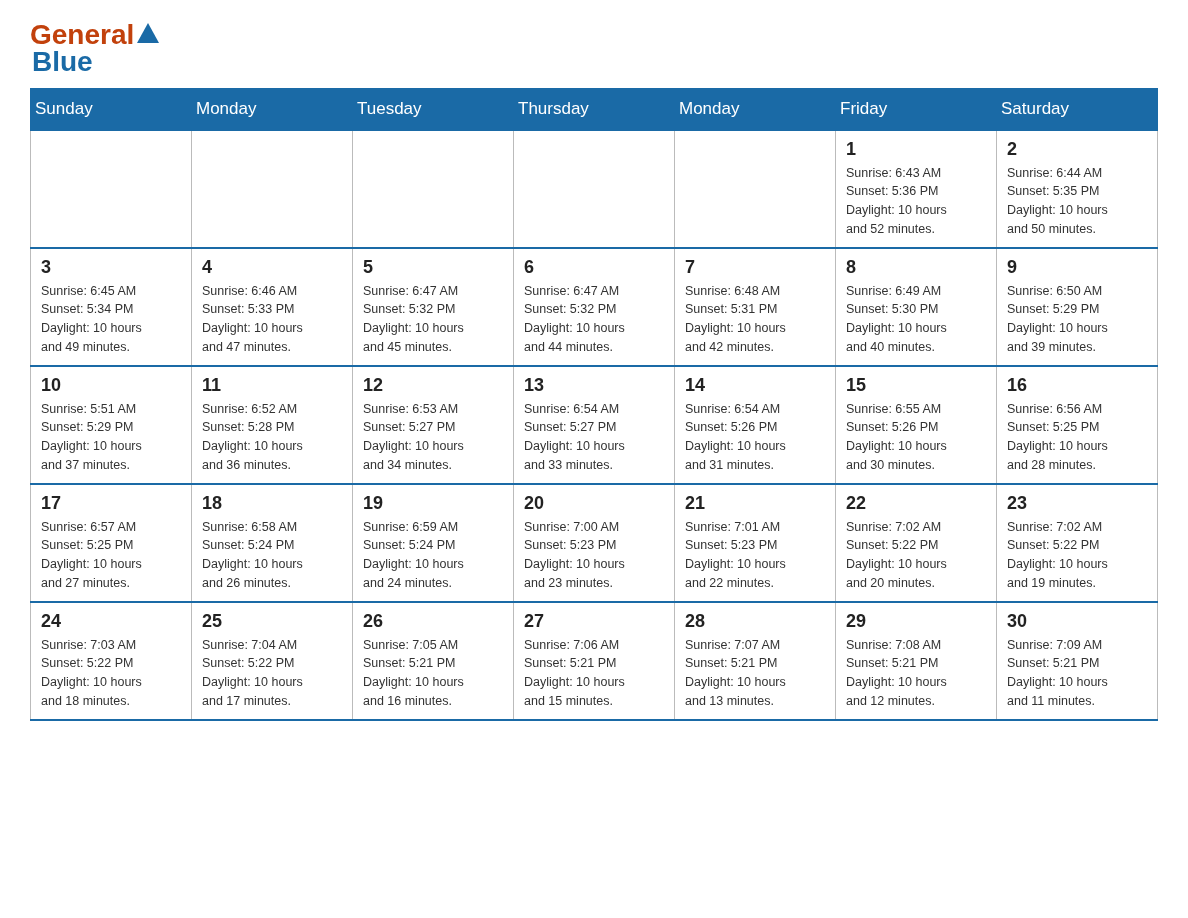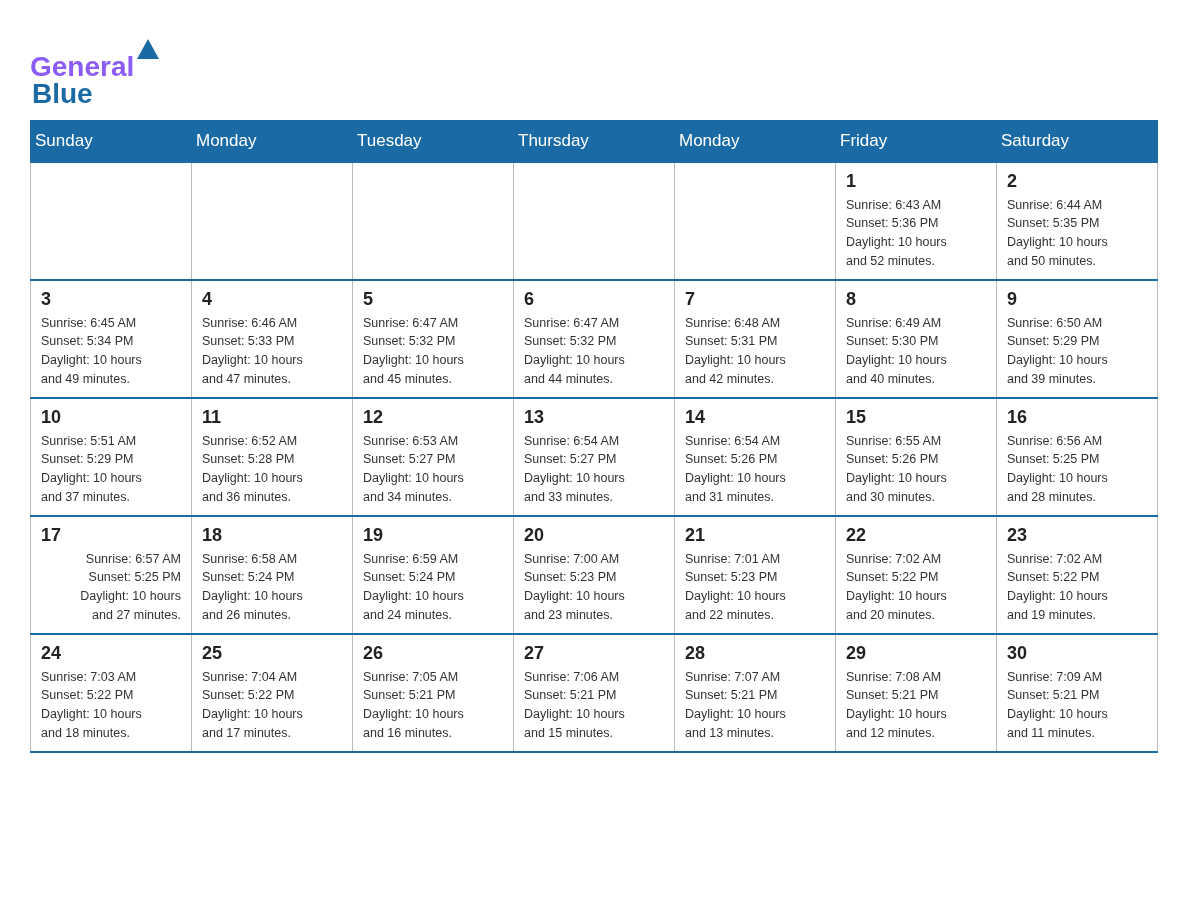--- a/index.html
+++ b/index.html
@@ -76,21 +76,21 @@
       background: #f9f9f9;
     }
   </style>
 </head>
 <body>
 
 <div class="header-row">
   <div class="logo">
     <div style="display:flex; flex-direction:column; align-items:flex-start; line-height:1.1;">
       <div style="display:flex; align-items:center;">
-        <span style="font-size:28px; font-weight:bold; color:#8b5cf6;margin-top:32px;">General</span>
+        <span style="font-size:28px; font-weight:bold; color:#c2410c;">General</span>
         <span style="display:inline-block; width:0; height:0; border-left:11px solid transparent; border-right:11px solid transparent; border-bottom:20px solid #1a6aa6; margin: 0 3px; position:relative; top:-2px;"></span>
       </div>
       <span style="font-size:28px; font-weight:bold; color:#1a6aa6; margin-top:-4px; margin-left:2px;">Blue</span>
     </div>
   </div>
   <div class="title-block">
     <div class="month-title"></div>
     <div class="location-title"></div>
   </div>
 </div>
@@ -227,21 +227,21 @@
           <span class="day-number">16</span>
           <div class="day-info" style="white-space: pre-line;">Sunrise: 6:56 AM
 Sunset: 5:25 PM
 Daylight: 10 hours
 and 28 minutes.</div>
         </td>
       </tr>
       <tr>
         <td>
           <span class="day-number">17</span>
-          <div class="day-info" style="white-space: pre-line; text-align: right;">Sunrise: 6:57 AM
+          <div class="day-info" style="white-space: pre-line;">Sunrise: 6:57 AM
 Sunset: 5:25 PM
 Daylight: 10 hours
 and 27 minutes.</div>
         </td>
         <td>
           <span class="day-number">18</span>
           <div class="day-info" style="white-space: pre-line;">Sunrise: 6:58 AM
 Sunset: 5:24 PM
 Daylight: 10 hours
 and 26 minutes.</div>

